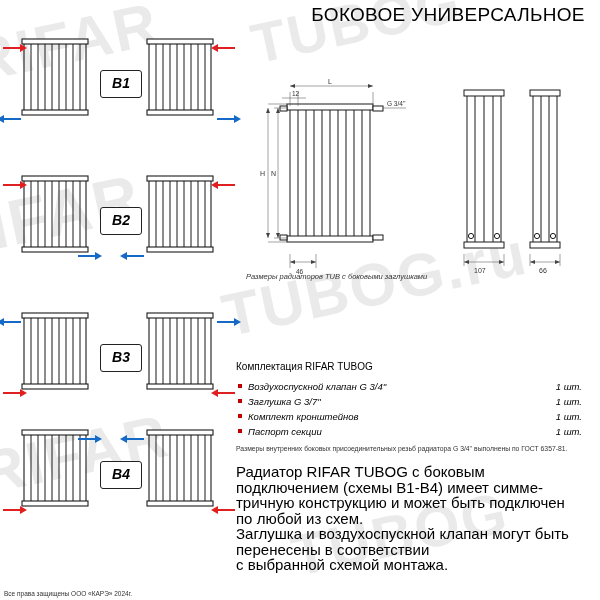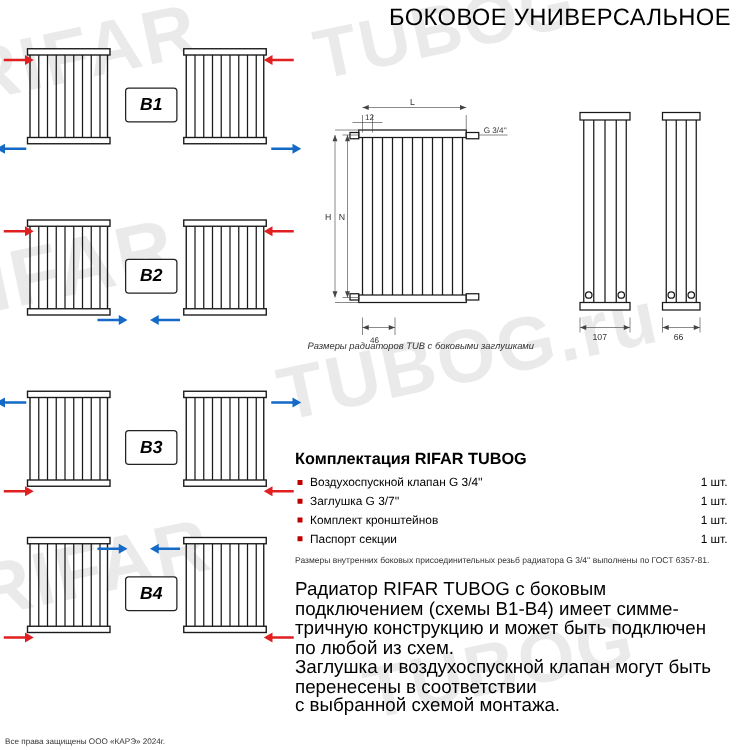--- a/index.html
+++ b/index.html
@@ -58,23 +58,23 @@
     position:absolute;left:246px;top:272px;width:215px;text-align:left;
     font-size:7.5px;font-style:italic;color:#333;z-index:2;
   }
 
   
   .right-draw{position:absolute;left:455px;top:86px;width:140px;height:180px;z-index:2;}
   .rd-dim{position:absolute;font-size:7px;color:#333;}
 
   
   .txt{position:absolute;left:236px;top:360px;width:346px;z-index:2;}
-  .t-title{font-size:13px;font-weight:bold;color:#000;line-height:14px;}
+  .t-title{font-size:10px;font-weight:normal;color:#000;line-height:14px;}
   .t-title.red{color:#c00000;}
-  .t-list{margin:5px 0 0 0;padding:0;list-style:none;}
+  .t-list{margin:5px 0 0 0;padding:0;list-style:none;font-style:italic;}
   .t-list li{
     position:relative;font-size:9.5px;color:#000;line-height:15px;padding-left:12px;
   }
   .t-list li .bul{position:absolute;left:2px;top:5px;width:4px;height:4px;background:#c00000;}
   .t-list li .qty{position:absolute;right:0;top:0;font-size:9.5px;}
   .t-note{font-size:6.8px;color:#333;margin-top:5px;line-height:10px;}
   .t-para{font-size:15px;color:#000;line-height:15.5px;margin-top:10px;}
   .t-para.b{font-weight:bold;}
 
   .footer{

